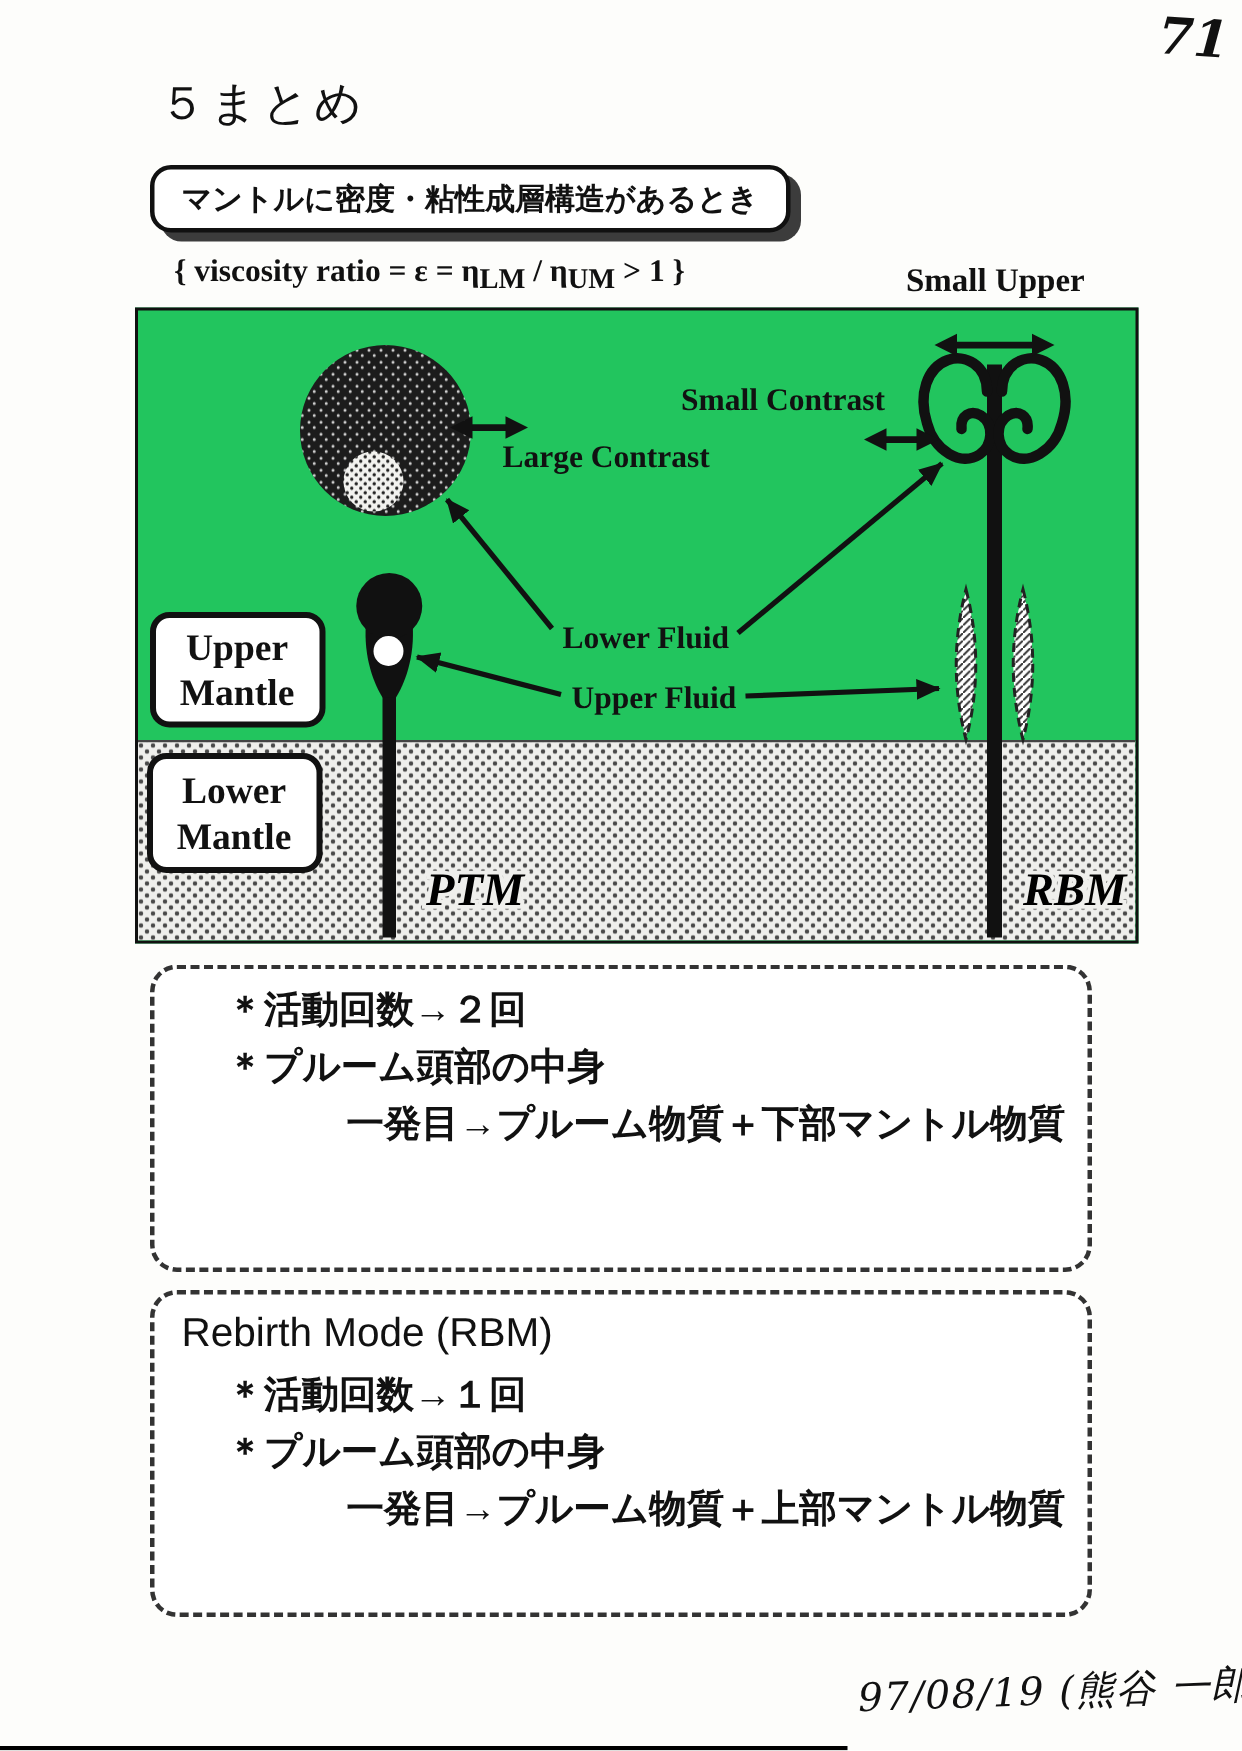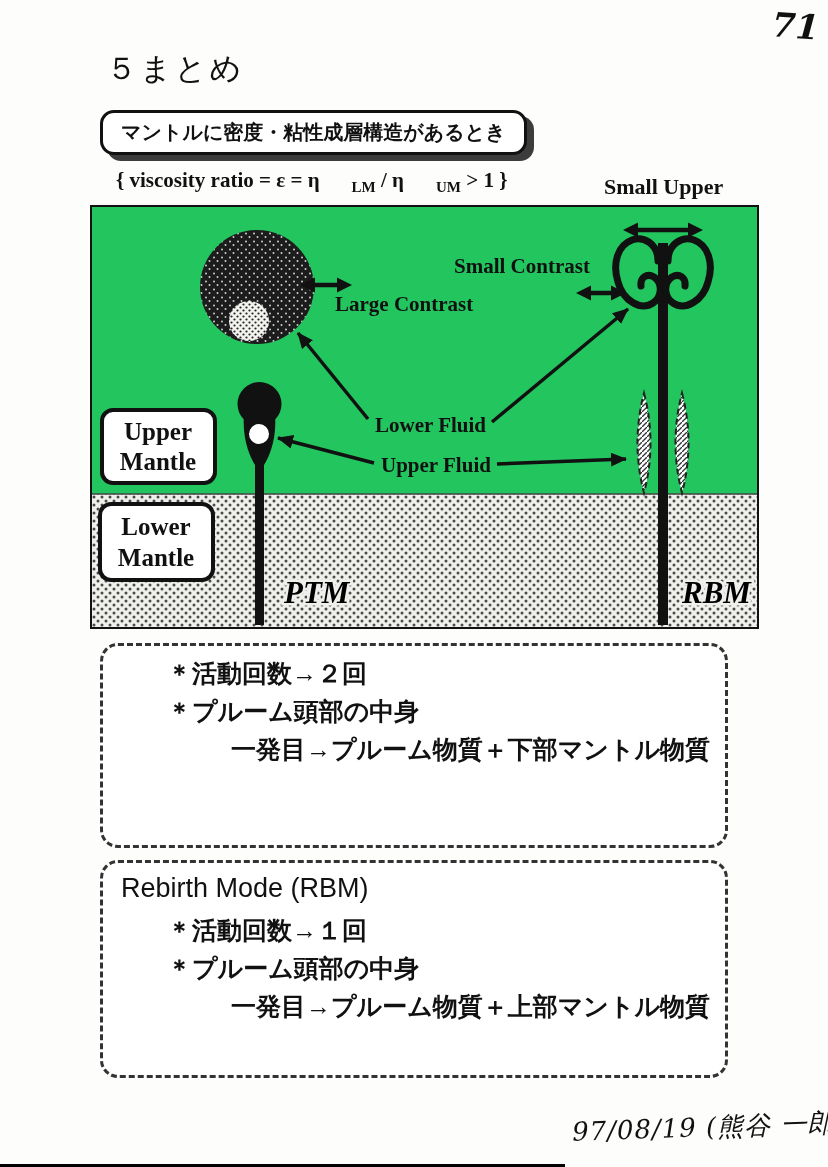--- a/index.html
+++ b/index.html
@@ -17,21 +17,21 @@
   }
   .heading-box{
     position:absolute;left:100px;top:110px;white-space:nowrap;
     font-size:20px;font-weight:700;padding:6px 18px;background:#fff;
     border:3px solid #111;border-radius:14px;box-shadow:7px 6px 0 #3c3c3c;font-family:Liberation Serif, serif;
   }
   .formula{
     position:absolute;left:116px;top:168px;font-family:"Liberation Serif",serif;
     font-weight:bold;font-size:21px;white-space:nowrap;
   }
-  .formula sub{font-size:15px;font-weight:bold;padding-left:32px;}
+  .formula sub{font-size:19px;font-weight:bold;}
   .small-size-label{
     position:absolute;left:604px;top:174px;font-family:"Liberation Serif",serif;
     font-weight:bold;font-size:22px;
   }
   .figure{
     position:absolute;left:90px;top:205px;width:665px;height:420px;
     border:2.5px solid #111;background:#22c55e;box-sizing:content-box;
   }
   .flabel{font-family:"Liberation Serif",serif;font-weight:bold;font-size:21px;fill:#111;}
   .fmode{
@@ -40,21 +40,21 @@
   }
   .fmantle{font-family:"Liberation Serif",serif;font-weight:bold;font-size:25px;fill:#111;}
   .mode-box{
     position:absolute;left:100px;width:628px;background:#fff;box-sizing:border-box;
     border:3px dashed #333;border-radius:18px;padding:8px 18px 6px;
   }
   .ptm-pos{top:643px;height:205px;}
   .rbm-pos{top:860px;height:218px;}
   .mode-title{font-size:27px;font-weight:500;line-height:34px;margin-bottom:6px;}
   .mode-line{font-size:25px;font-weight:600;line-height:38px;white-space:nowrap;}
-  .ind1{margin-left:46px;}
+  .ind1{margin-left:30px;}
   .ind2{margin-left:110px;}
   .credit{
     position:absolute;left:572px;top:1110px;font-family:"DejaVu Serif",serif;
     font-style:italic;font-size:26px;letter-spacing:1px;transform:rotate(-2deg);
     white-space:nowrap;
   }
   .scan-line{position:absolute;left:0;bottom:0;width:565px;height:3px;background:#000;}
 </style>
 </head>
 <body>

